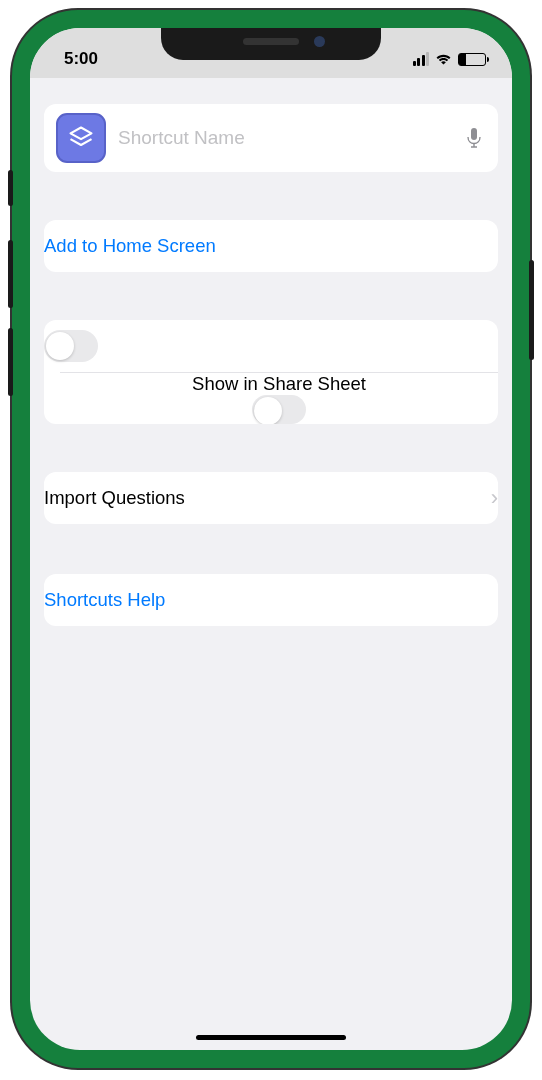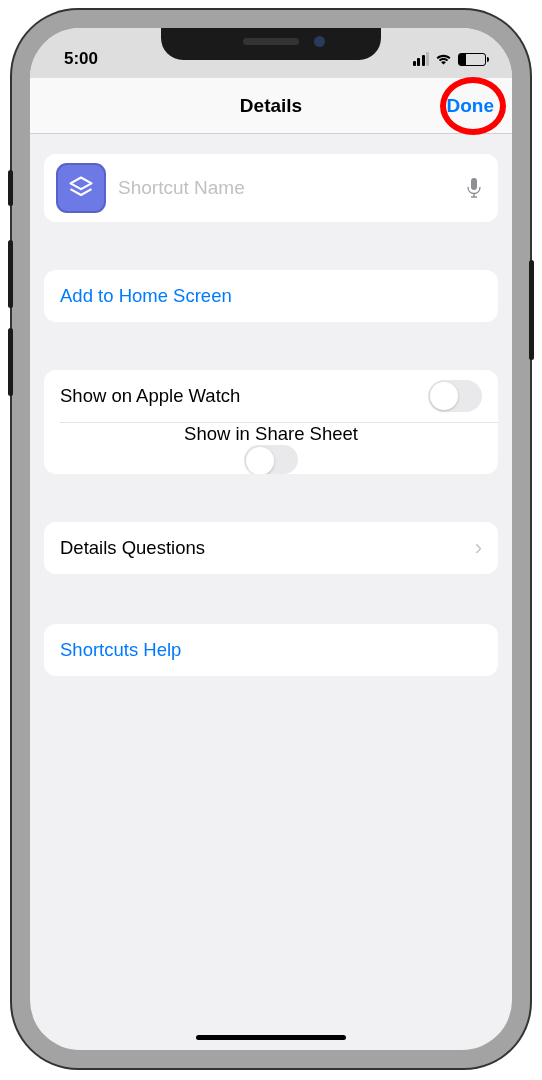--- a/index.html
+++ b/index.html
@@ -8,21 +8,21 @@
       background: #fff;
       display: flex;
       justify-content: center;
       width: 542px;
       height: 1080px;
     }
     .phone-frame {
       width: 518px;
       height: 1058px;
       margin-top: 10px;
-      background: #a3a3a3;
+      background: #15803d;
       border-radius: 66px;
       padding: 18px;
       position: relative;
       box-shadow: 0 0 0 2px #333;
     }
     .phone-screen {
       width: 100%;
       height: 100%;
       background: #f1f1f4;
       border-radius: 50px;
@@ -128,21 +128,21 @@
     
     .content {
       padding: 0 14px;
       background: #f1f1f4;
     }
     .group {
       background: #fff;
       border-radius: 12px;
       overflow: hidden;
     }
-    .group-1 { margin-top: 20px; }
+    .group-1 { margin-top: 26px; }
     .group-2 { margin-top: 48px; }
     .group-3 { margin-top: 48px; }
     .group-4 { margin-top: 48px; }
     .group-5 { margin-top: 50px; }
 
     .name-row {
       display: flex;
       align-items: center;
       padding: 8px 12px;
       height: 68px;
@@ -170,21 +170,21 @@
       border: none; background: none;
       color: #8e8e93;
       cursor: pointer;
       display: flex; align-items: center; justify-content: center;
     }
 
     .row {
       display: flex;
       align-items: center;
       justify-content: space-between;
-      padding: 0 16px;
+      padding: 0 0;
       height: 52px;
       font-size: 18.5px;
     }
     .row + .row { border-top: 0.5px solid #e3e3e7; margin-left: 16px; padding-left: 0; flex-direction: column; }
     .row-link { color: #007aff; }
     .row-text { color: #000; }
     .chevron { color: #c7c7cc; font-size: 22px; }
 
     .switch {
       width: 54px; height: 32px;
@@ -237,25 +237,20 @@
         </div>
         <svg class="wifi-icon" viewBox="0 0 20 14">
           <path d="M10 13 L7.2 10.2 C8 9.5 9 9.1 10 9.1 C11 9.1 12 9.5 12.8 10.2 Z M4.5 7.5 C6 6.1 8 5.3 10 5.3 C12 5.3 14 6.1 15.5 7.5 L13.8 9.2 C12.7 8.2 11.4 7.7 10 7.7 C8.6 7.7 7.3 8.2 6.2 9.2 Z M1.8 4.8 C4 2.7 6.9 1.5 10 1.5 C13.1 1.5 16 2.7 18.2 4.8 L16.5 6.5 C14.7 4.9 12.4 4 10 4 C7.6 4 5.3 4.9 3.5 6.5 Z" fill="#000"></path>
         </svg>
         <div class="battery">
           <div class="battery-fill"></div>
         </div>
       </div>
     </div>
 
-    <div class="nav-header">
-      <span class="nav-title">Details</span>
-      <button class="nav-done">Done</button>
-      <div class="highlight-circle"></div>
-    </div>
 
     <div class="content">
 
       <div class="group group-1">
         <div class="name-row">
           <div class="shortcut-icon">
             <svg viewBox="0 0 24 24">
               <path d="M12 3 L21 8 L12 13 L3 8 Z" fill="none" stroke="#fff" stroke-width="1.8" stroke-linejoin="round"></path>
               <path d="M3 13 L12 18 L21 13" fill="none" stroke="#fff" stroke-width="1.8" stroke-linejoin="round"></path>
             </svg>
@@ -273,32 +268,31 @@
       </div>
 
       <div class="group group-2">
         <div class="row">
           <span class="row-link">Add to Home Screen</span>
         </div>
       </div>
 
       <div class="group group-3">
         <div class="row">
-          <span class="row-text">Show on Apple Watch</span>
           <div class="switch"></div>
         </div>
         <div class="row">
           <span class="row-text">Show in Share Sheet</span>
           <div class="switch"></div>
         </div>
       </div>
 
       <div class="group group-4">
         <div class="row">
-          <span class="row-text">Details Questions</span>
+          <span class="row-text">Import Questions</span>
           <span class="chevron">›</span>
         </div>
       </div>
 
       <div class="group group-5">
         <div class="row">
           <span class="row-link">Shortcuts Help</span>
         </div>
       </div>
 

